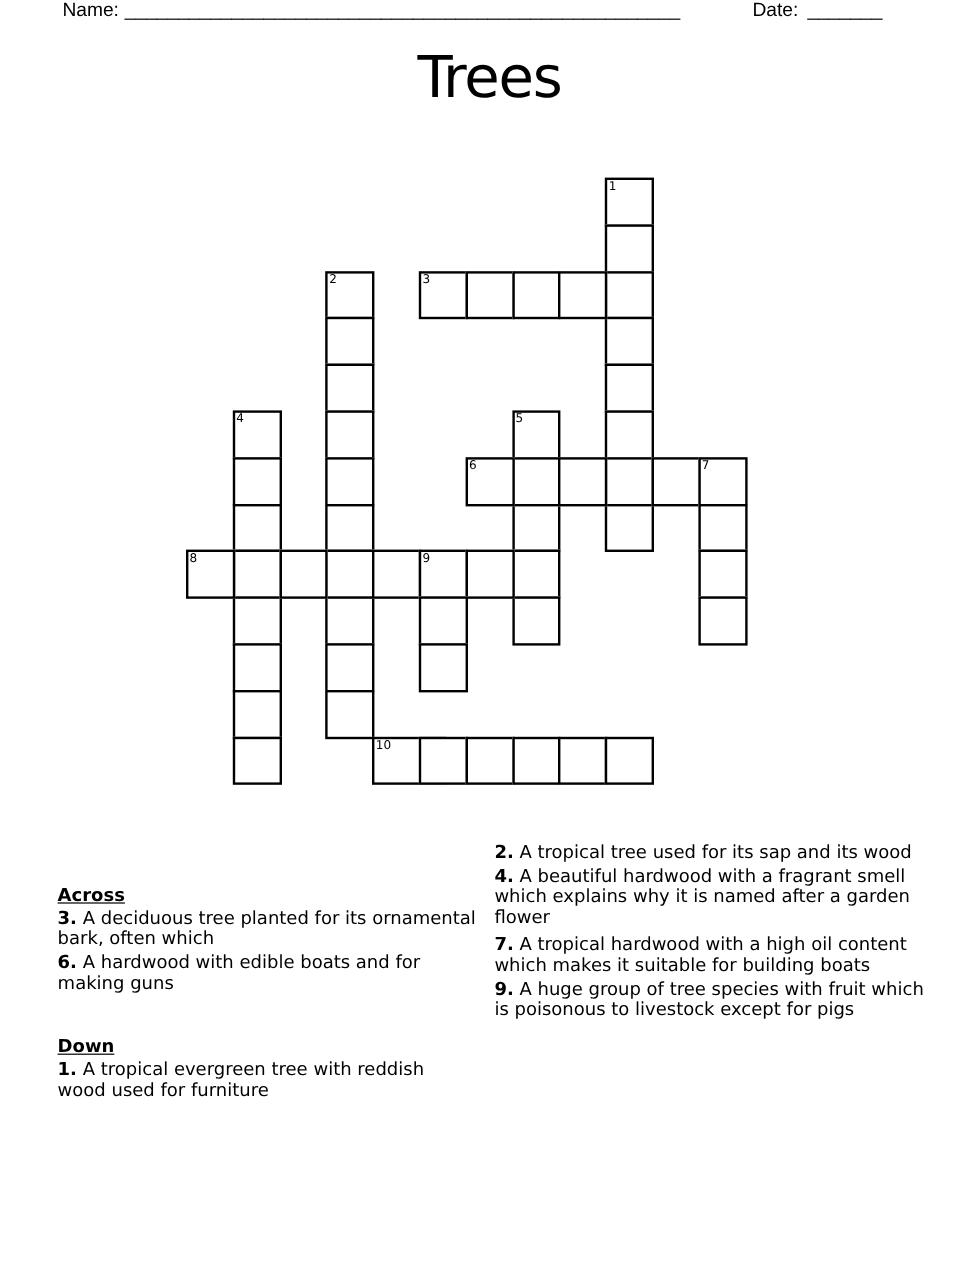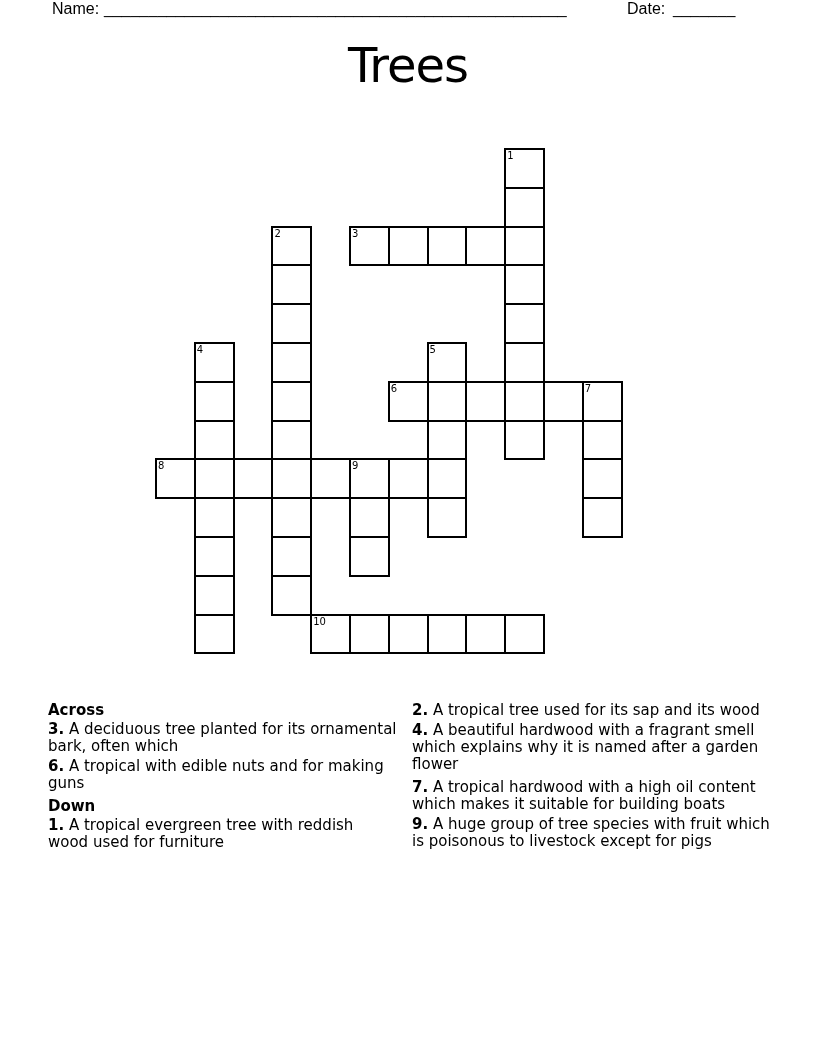--- a/index.html
+++ b/index.html
@@ -14,21 +14,21 @@
     font-family: "DejaVu Sans", sans-serif; font-size: 48px; line-height: 70px; letter-spacing: -1px; }
   .grid { position: absolute; left: 0; top: 0; width: 816px; height: 700px; }
   .cell { position: absolute; width: 38.8px; height: 38.8px; box-sizing: border-box;
     border: 2px solid #000; background: #fff; }
   .cell .num { position: absolute; left: 1px; top: 0px; font-family: "DejaVu Sans", sans-serif;
     font-size: 10px; line-height: 11px; }
   .clues { position: absolute; top: 702px; font-family: "DejaVu Sans", sans-serif;
     font-size: 15px; line-height: 17px; }
   .clues.left { left: 48px; width: 350px; }
   .clues.right { left: 412px; width: 360px; }
-  .clue-heading { font-weight: bold; margin-bottom: 2px; }
+  .clue-heading { font-weight: bold; text-decoration: underline; margin-bottom: 2px; margin-top: 36px; }
   .clue { margin-bottom: 3px; }
   .clue .n { font-weight: bold; }
 </style>
 </head>
 <body>
 
 <div class="header">
   <span class="name-label">Name:</span>
   <span class="name-line">____________________________________________________</span>
   <span class="date-label">Date:</span>
@@ -111,21 +111,21 @@
     <div class="cell" style="left: 349px; top: 613.6px; width: 40.8px; height: 40.8px;"></div>
     <div class="cell" style="left: 387.8px; top: 613.6px; width: 40.8px; height: 40.8px;"></div>
     <div class="cell" style="left: 426.6px; top: 613.6px; width: 40.8px; height: 40.8px;"></div>
     <div class="cell" style="left: 465.4px; top: 613.6px; width: 40.8px; height: 40.8px;"></div>
     <div class="cell" style="left: 504.2px; top: 613.6px; width: 40.8px; height: 40.8px;"></div>
   </div>
 
 <div class="clues left">
   <div class="clue-heading">Across</div>
   <div class="clue"><span class="n">3.</span> <span>A deciduous tree planted for its ornamental bark, often which</span></div>
-  <div class="clue" style="margin-bottom:6px"><span class="n">6.</span> <span>A tropical with edible nuts and for making guns</span></div>
+  <div class="clue" style="margin-bottom:6px"><span class="n">6.</span> <span>A hardwood with edible boats and for making guns</span></div>
   <div class="clue-heading">Down</div>
   <div class="clue"><span class="n">1.</span> <span>A tropical evergreen tree with reddish wood used for furniture</span></div>
 </div>
 
 <div class="clues right">
   <div class="clue"><span class="n">2.</span> <span>A tropical tree used for its sap and its wood</span></div>
   <div class="clue" style="margin-bottom:6px"><span class="n">4.</span> <span>A beautiful hardwood with a fragrant smell which explains why it is named after a garden flower</span></div>
   <div class="clue"><span class="n">7.</span> <span>A tropical hardwood with a high oil content which makes it suitable for building boats</span></div>
   <div class="clue"><span class="n">9.</span> <span>A huge group of tree species with fruit which is poisonous to livestock except for pigs</span></div>
 </div>

